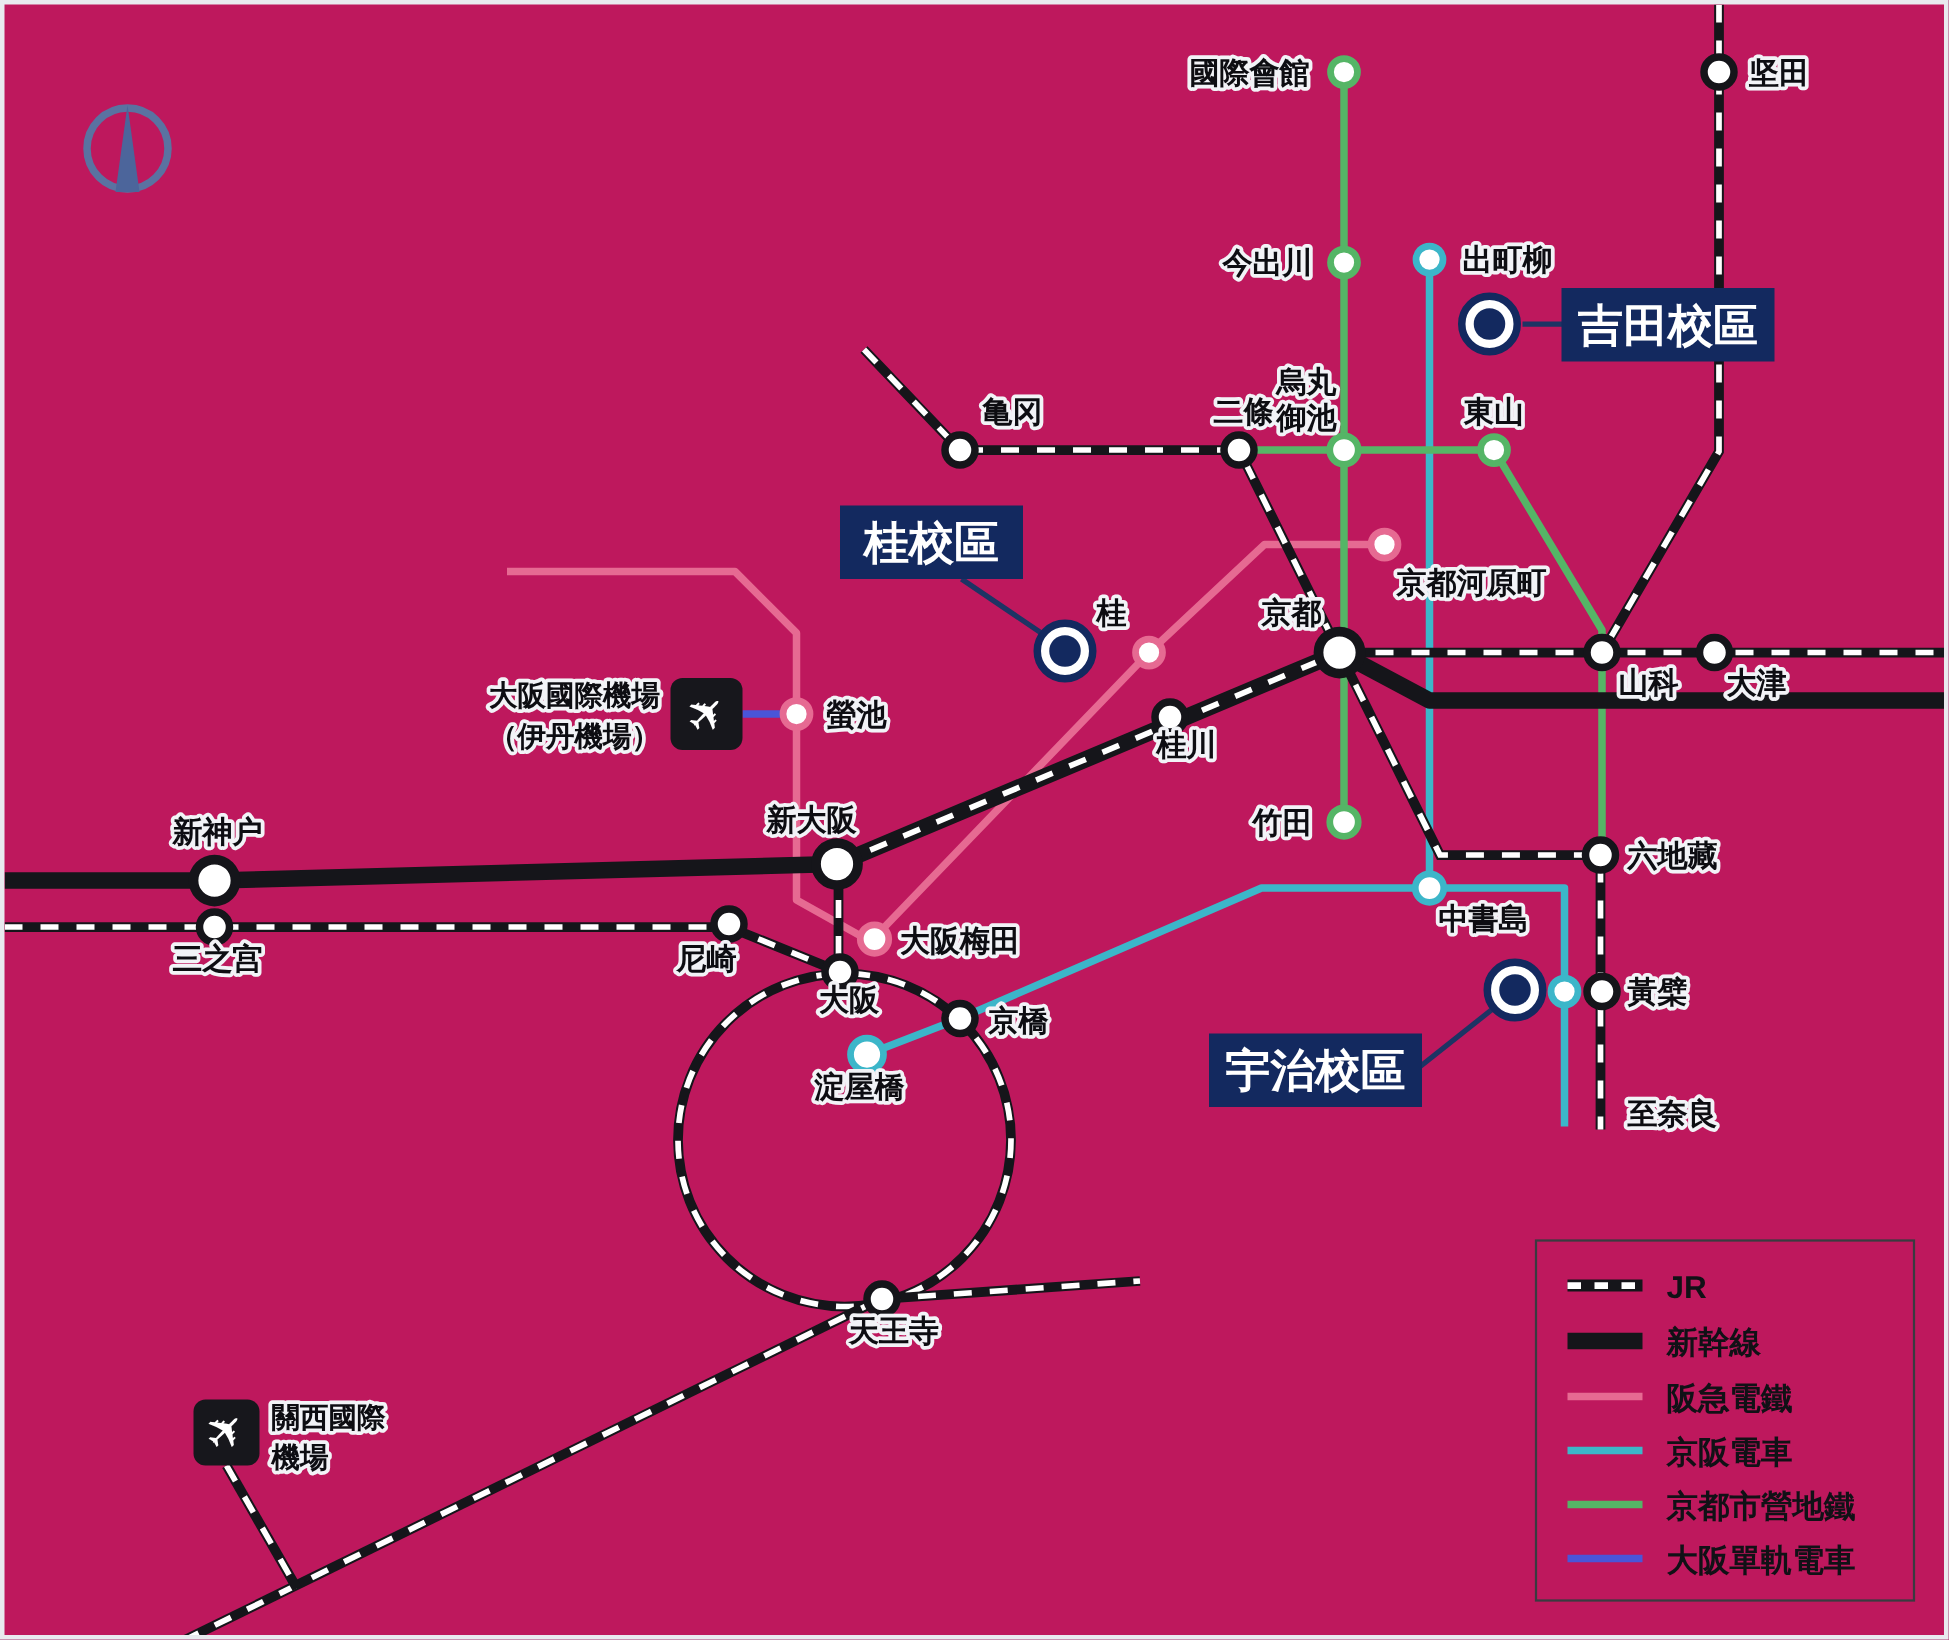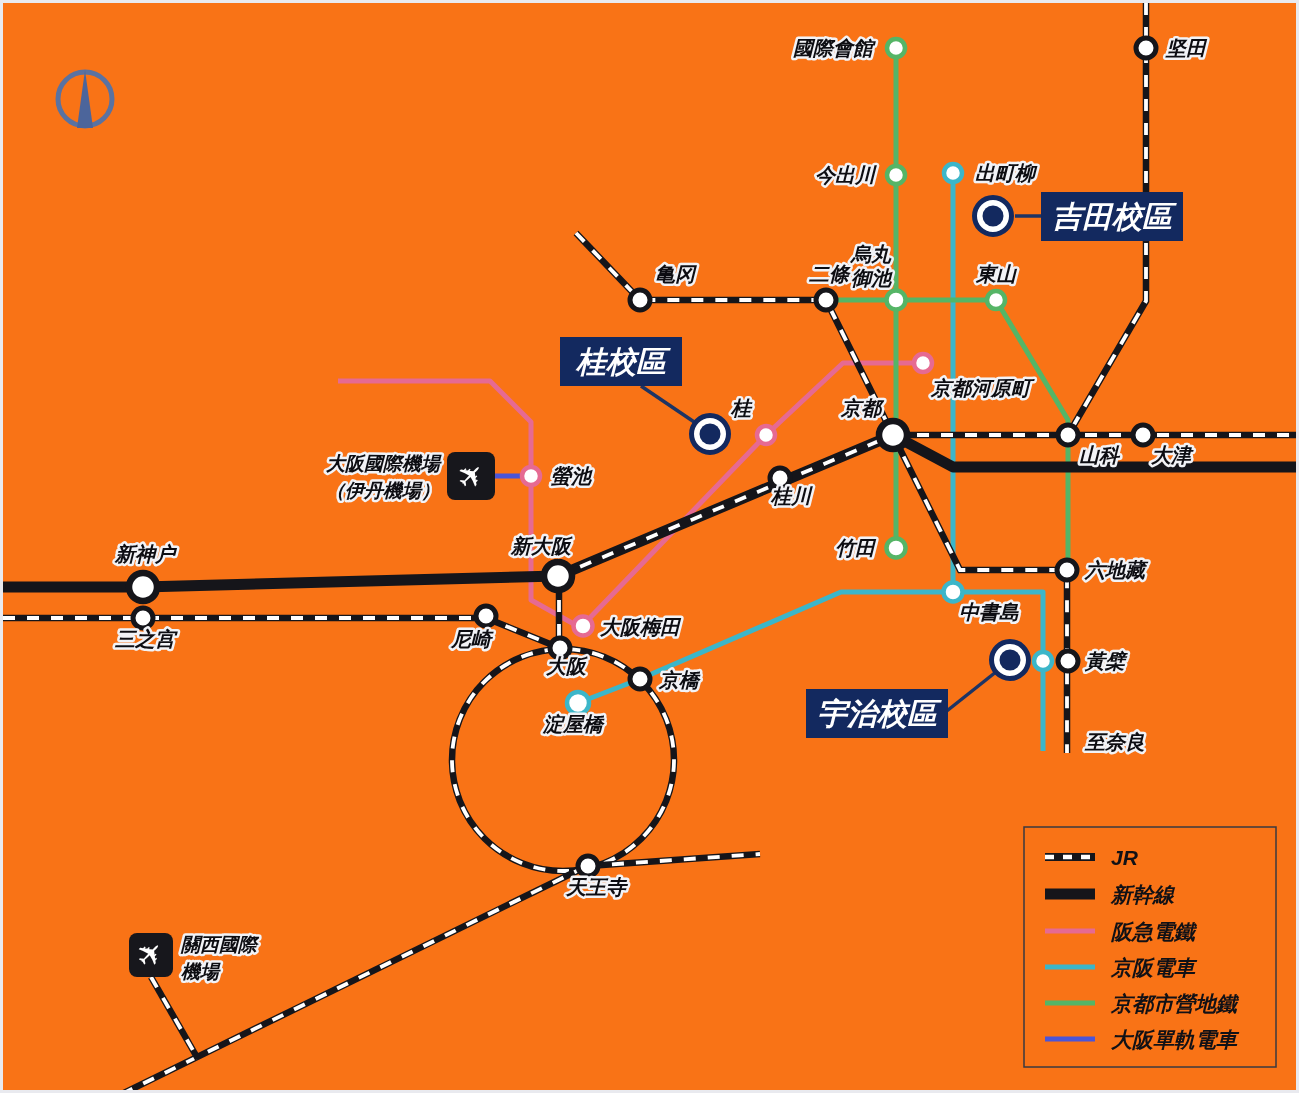--- a/index.html
+++ b/index.html
@@ -1,20 +1,19 @@
 <!DOCTYPE html>
 <html><head>
 <meta charset="utf-8">
 <style>
   html,body{margin:0;padding:0;background:#b9bfce;}
   .stage{
-    position:relative;width:1299px;height:1093px;background:#f97316;
+    position:relative;width:1299px;height:1093px;background:#be185d;
     border:3px solid #e9eaef;box-sizing:border-box;overflow:hidden;
     font-family:"Liberation Sans", sans-serif;
-    font-style:italic;
   }
   svg{display:block;}
   .lbl{
     font-family:"Liberation Sans", sans-serif;
     font-size:20px;font-weight:bold;fill:#0d0d12;
     paint-order:stroke;stroke:#f2f3f7;stroke-width:5px;stroke-linejoin:round;
   }
   .lbl-sm{font-size:19px;}
   .jr-c{fill:none;stroke:#15151a;stroke-width:6.5;}
   .jr-d{fill:none;stroke:#ffffff;stroke-width:3.8;stroke-dasharray:12 12;}

